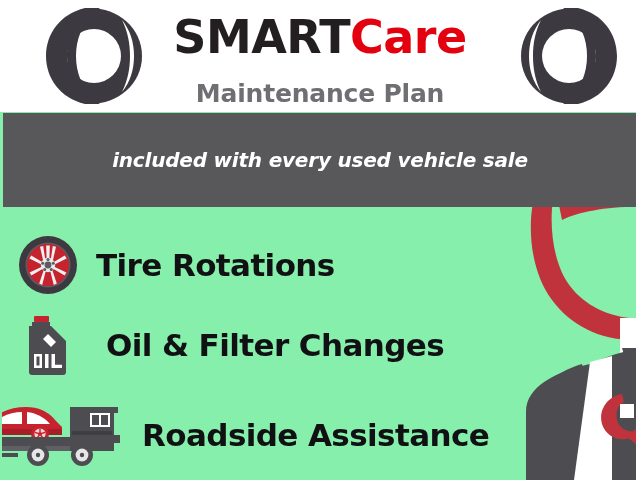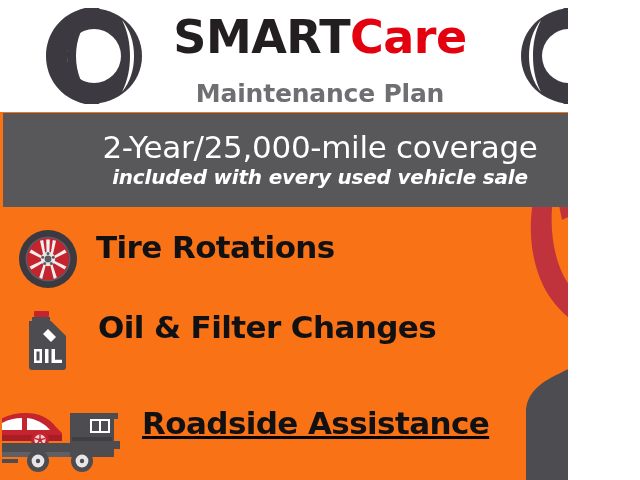--- a/index.html
+++ b/index.html
@@ -5,23 +5,23 @@
   html, body {
     margin: 0;
     padding: 0;
     background: #ffffff;
   }
   body {
     font-family: "Liberation Sans", sans-serif;
   }
   #ad {
     position: relative;
-    width: 568px;
+    width: 636px;
     height: 480px;
-    background: #f97316;
+    background: #86efac;
     overflow: hidden;
   }
 
   
   .header {
     position: absolute;
     left: 0;
     top: 0;
     width: 640px;
     height: 112px;
@@ -109,26 +109,26 @@
     position: absolute;
     left: 0;
     top: 207px;
     width: 640px;
     height: 273px;
     z-index: 2;
   }
   .feature {
     position: absolute;
     display: flex;
-    align-items: flex-start;
+    align-items: center;
     height: 72px;
   }
   .feature-1 { left: 18px;  top: 22px; }
-  .feature-2 { left: 18px;  top: 102px; }
-  .feature-3 { left: 2px;   top: 198px; text-decoration: underline; }
+  .feature-2 { left: 18px;  top: 102px; gap: 8px; }
+  .feature-3 { left: 2px;   top: 192px; }
 
   .feature-icon {
     flex: 0 0 auto;
     display: block;
   }
   .feature-label {
     font-family: "DejaVu Sans", sans-serif;
     font-size: 31px;
     font-weight: 700;
     color: #111114;
@@ -209,21 +209,20 @@
     <g fill="#c0333c">
       <path d="M154 252 C146 256 144 268 150 276 C154 281 162 283 168 280
                L176 288 L168 296 L160 288 C148 292 136 286 132 274
                C128 260 138 246 152 244 Z"></path>
       <path d="M168 276 L230 320 L230 330 L216 330 L158 288 Z"></path>
       <path d="M150 254 L164 254 L164 268 L150 268 Z" fill="#ffffff"></path>
     </g>
   </svg>
 
   <div class="banner">
-    <div class="banner-line1">2-Year/25,000-mile coverage</div>
     <div class="banner-line2">included with every used vehicle sale</div>
   </div>
 
   <div class="features">
 
     <div class="feature feature-1">
       <svg class="feature-icon" width="60" height="60" viewBox="0 0 60 60">
         <circle cx="30" cy="30" r="29" fill="#3c3a40"></circle>
         <circle cx="30" cy="30" r="22.5" fill="#5b5b60"></circle>
         <circle cx="30" cy="30" r="21" fill="#c5232e"></circle>

